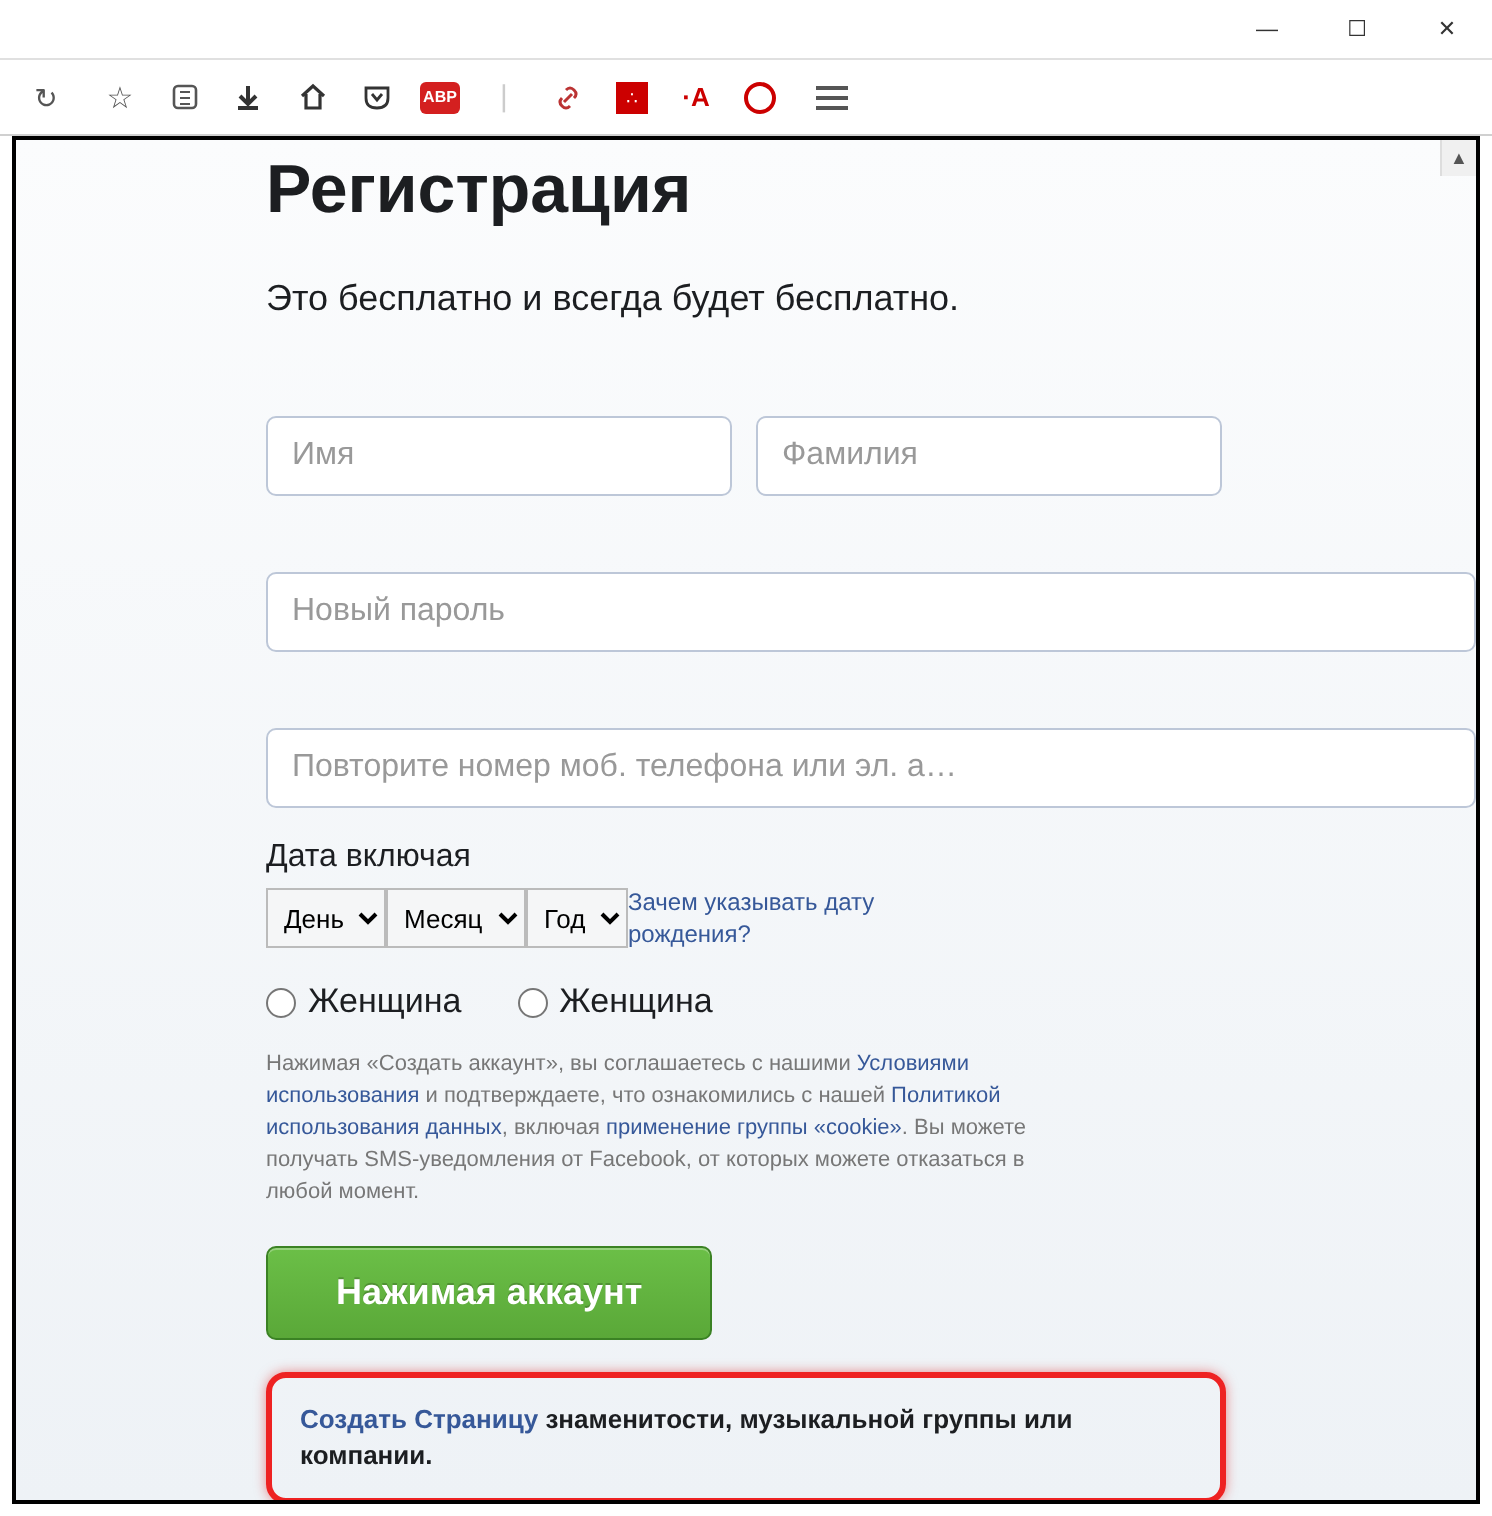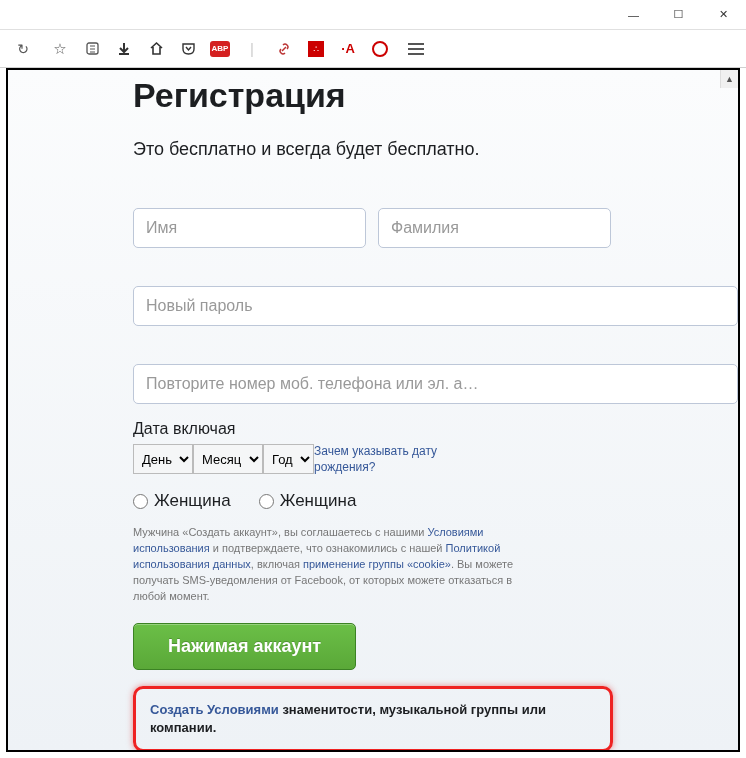--- a/index.html
+++ b/index.html
@@ -145,24 +145,24 @@
         <input type="radio" name="g" style="">
         <span>Женщина</span>
       </label>
       <label class="gender-opt">
         <input type="radio" name="g" style="">
         <span>Женщина</span>
       </label>
     </div>
 
     <div class="terms">
-      <span>Мужчина «Создать аккаунт», вы соглашаетесь с нашими </span><a>Условиями использования</a><span> и подтверждаете, что ознакомились с нашей </span><a>Политикой использования данных</a><span>, включая </span><a>применение группы «cookie»</a><span>. Вы можете получать SMS-уведомления от Facebook, от которых можете отказаться в любой момент.</span>
+      <span>Нажимая «Создать аккаунт», вы соглашаетесь с нашими </span><a>Условиями использования</a><span> и подтверждаете, что ознакомились с нашей </span><a>Политикой использования данных</a><span>, включая </span><a>применение группы «cookie»</a><span>. Вы можете получать SMS-уведомления от Facebook, от которых можете отказаться в любой момент.</span>
     </div>
 
     <button class="create-btn">Нажимая аккаунт</button>
 
     <div class="highlight-box">
       <div class="page-link">
-        <a>Создать Условиями</a><span> знаменитости, музыкальной группы или компании.</span>
+        <a>Создать Страницу</a><span> знаменитости, музыкальной группы или компании.</span>
       </div>
     </div>
   </div>
 </div>
 
 </body></html>

